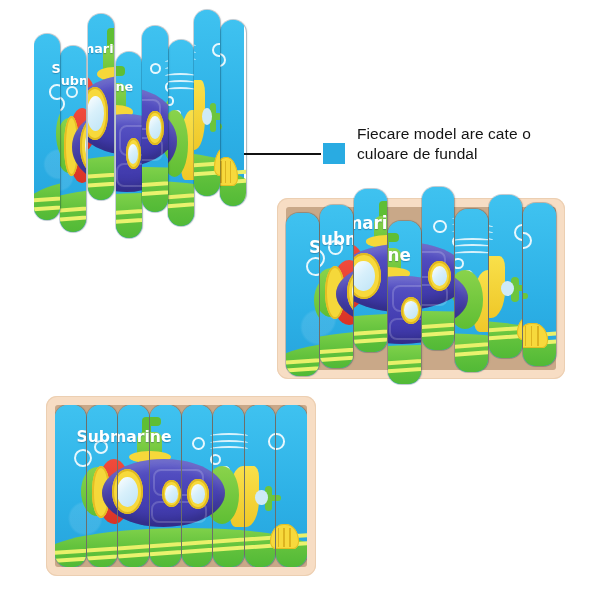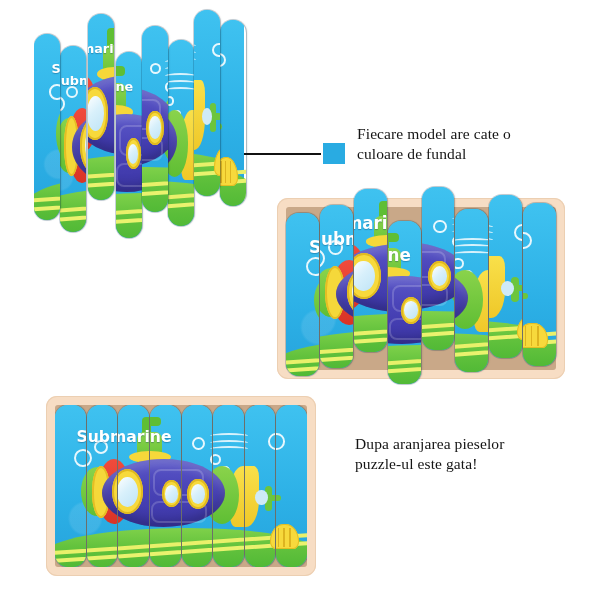--- a/index.html
+++ b/index.html
@@ -12,21 +12,21 @@
     width: 600px;
     height: 600px;
     background: #ffffff;
     overflow: hidden;
     font-family: "DejaVu Sans", "Liberation Sans", sans-serif;
   }
 
   
   .caption {
     position: absolute;
-    font-family: Liberation Serif, serif;
+    font-family: Liberation Sans, sans-serif;
     font-size: 15.5px;
     line-height: 1.32;
     color: #141414;
     letter-spacing: 0.1px;
     white-space: pre-line;
   }
 
   
   .swatch {
     position: absolute;
@@ -785,16 +785,14 @@
     <div class="shell" style="left:215.46px; top:119.07px; width:28.98px; height:25.11px;">
       <div class="shell-rib" style="left:25%;"></div>
       <div class="shell-rib" style="left:45%;"></div>
       <div class="shell-rib" style="left:65%;"></div>
     </div>
   </div>
         </div>
       </div>
   </div>
 
-  <div class="caption" style="left:355px; top:434px; width:240px;">Dupa aranjarea pieselor
-puzzle-ul este gata!</div>
 
 </div>
 
 </body></html>

